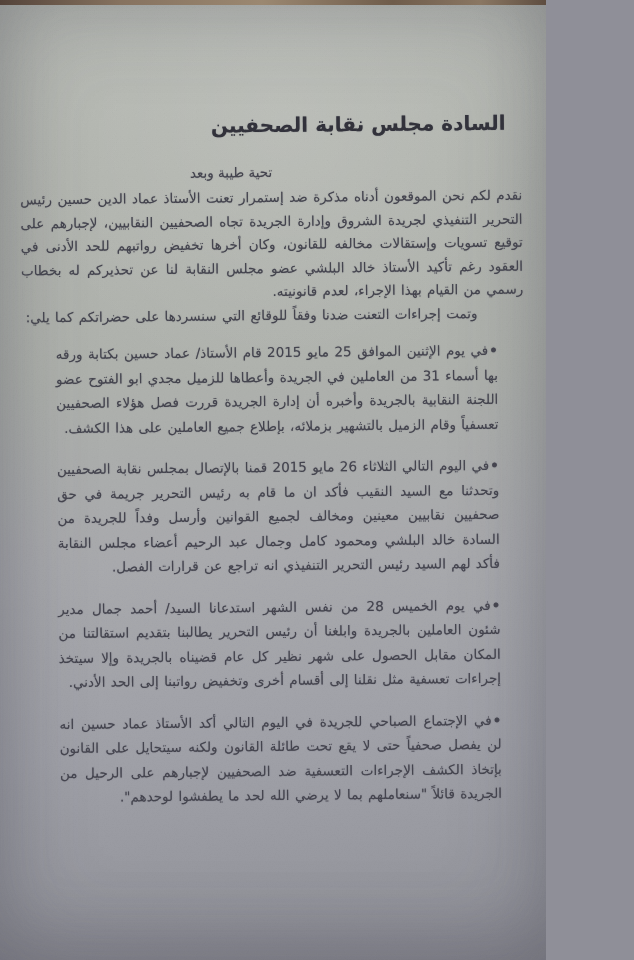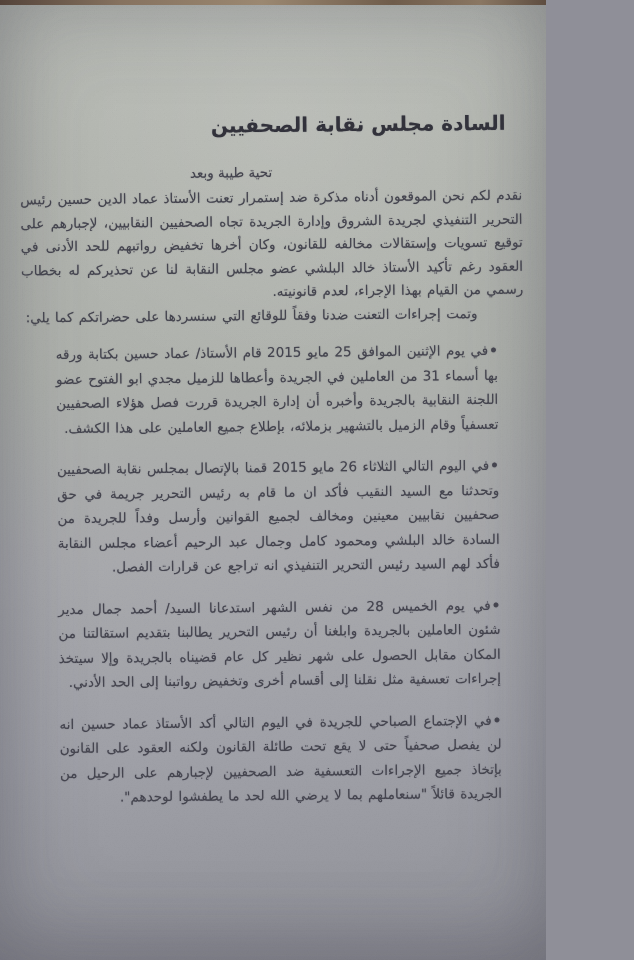--- a/index.html
+++ b/index.html
@@ -77,21 +77,21 @@
       <p class="greeting">تحية طيبة وبعد</p>
 
       <p class="intro">نقدم لكم نحن الموقعون أدناه مذكرة ضد إستمرار تعنت الأستاذ عماد الدين حسين رئيس التحرير التنفيذي لجريدة الشروق وإدارة الجريدة تجاه الصحفيين النقابيين، لإجبارهم على توقيع تسويات وإستقالات مخالفه للقانون، وكان أخرها تخفيض رواتبهم للحد الأدنى في العقود رغم تأكيد الأستاذ خالد البلشي عضو مجلس النقابة لنا عن تحذيركم له بخطاب رسمي من القيام بهذا الإجراء، لعدم قانونيته.</p>
 
       <p class="lead-in">وتمت إجراءات التعنت ضدنا وفقاً للوقائع التي سنسردها على حضراتكم كما يلي:</p>
 
       <div class="bullet-list">
         <p class="bullet"><span class="dot">•</span><span>في يوم الإثنين الموافق 25 مايو 2015 قام الأستاذ/ عماد حسين بكتابة ورقه بها أسماء 31 من العاملين في الجريدة وأعطاها للزميل مجدي ابو الفتوح عضو اللجنة النقابية بالجريدة وأخبره أن إدارة الجريدة قررت فصل هؤلاء الصحفيين تعسفياً وقام الزميل بالتشهير بزملائه، بإطلاع جميع العاملين على هذا الكشف.</span></p>
         <p class="bullet"><span class="dot">•</span><span>في اليوم التالي الثلاثاء 26 مايو 2015 قمنا بالإتصال بمجلس نقابة الصحفيين وتحدثنا مع السيد النقيب فأكد ان ما قام به رئيس التحرير جريمة في حق صحفيين نقابيين معينين ومخالف لجميع القوانين وأرسل وفداً للجريدة من السادة خالد البلشي ومحمود كامل وجمال عبد الرحيم أعضاء مجلس النقابة فأكد لهم السيد رئيس التحرير التنفيذي انه تراجع عن قرارات الفصل.</span></p>
         <p class="bullet"><span class="dot">•</span><span>في يوم الخميس 28 من نفس الشهر استدعانا السيد/ أحمد جمال مدير شئون العاملين بالجريدة وابلغنا أن رئيس التحرير يطالبنا بتقديم استقالتنا من المكان مقابل الحصول على شهر نظير كل عام قضيناه بالجريدة وإلا سيتخذ إجراءات تعسفية مثل نقلنا إلى أقسام أخرى وتخفيض رواتبنا إلى الحد الأدني.</span></p>
-        <p class="bullet"><span class="dot">•</span><span>في الإجتماع الصباحي للجريدة في اليوم التالي أكد الأستاذ عماد حسين انه لن يفصل صحفياً حتى لا يقع تحت طائلة القانون ولكنه العقود على القانون بإتخاذ جميع الإجراءات التعسفية ضد الصحفيين لإجبارهم على الرحيل من الجريدة قائلاً "سنعاملهم بما لا يرضي الله لحد ما يطفشوا لوحدهم".</span></p>
+        <p class="bullet"><span class="dot">•</span><span>في الإجتماع الصباحي للجريدة في اليوم التالي أكد الأستاذ عماد حسين انه لن يفصل صحفياً حتى لا يقع تحت طائلة القانون ولكنه سيتحايل على القانون بإتخاذ الكشف الإجراءات التعسفية ضد الصحفيين لإجبارهم على الرحيل من الجريدة قائلاً "سنعاملهم بما لا يرضي الله لحد ما يطفشوا لوحدهم".</span></p>
       </div>
     </div>
 
     <svg class="noise" xmlns="http://www.w3.org/2000/svg">
       <filter id="grain">
         <feTurbulence type="fractalNoise" baseFrequency="0.9" numOctaves="2" stitchTiles="stitch"></feTurbulence>
         <feColorMatrix type="saturate" values="0"></feColorMatrix>
       </filter>
       <rect width="100%" height="100%" filter="url(#grain)"></rect>
     </svg>

